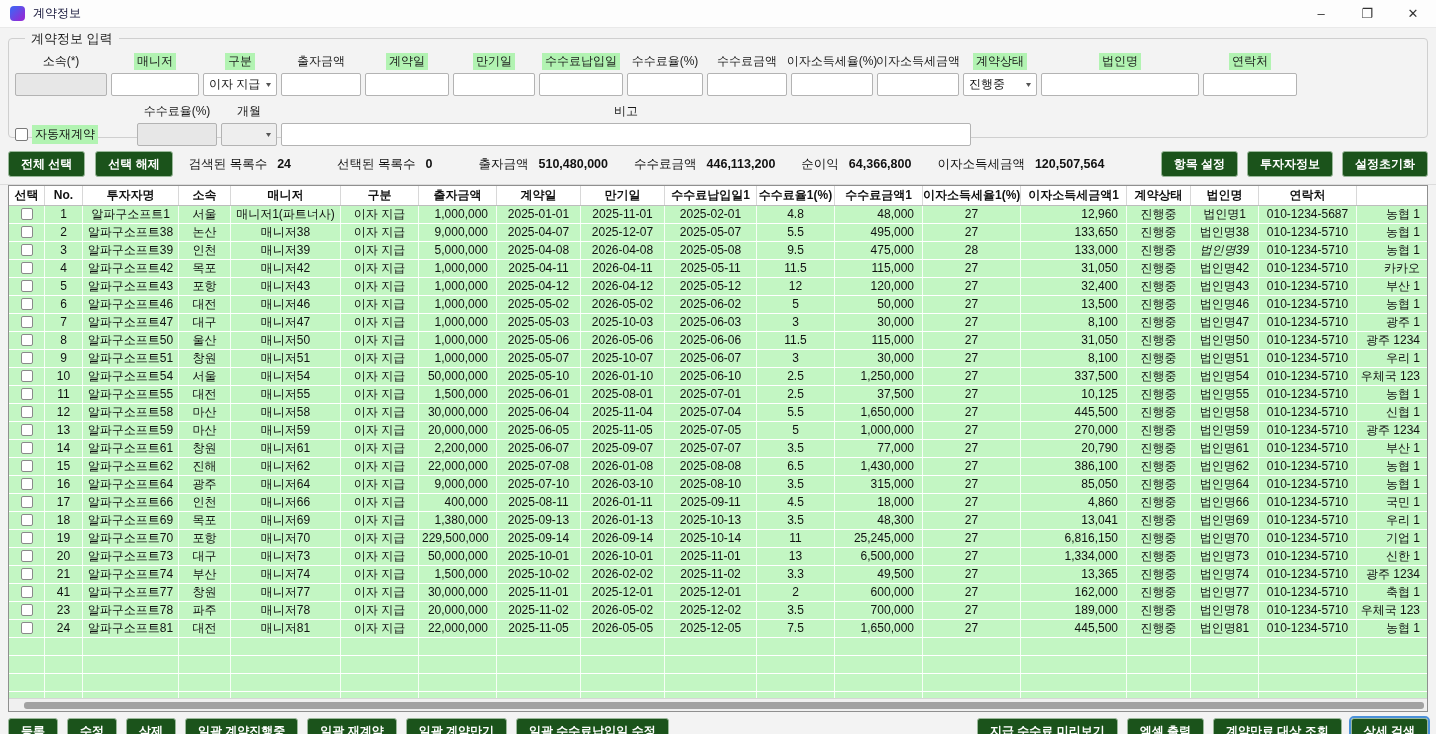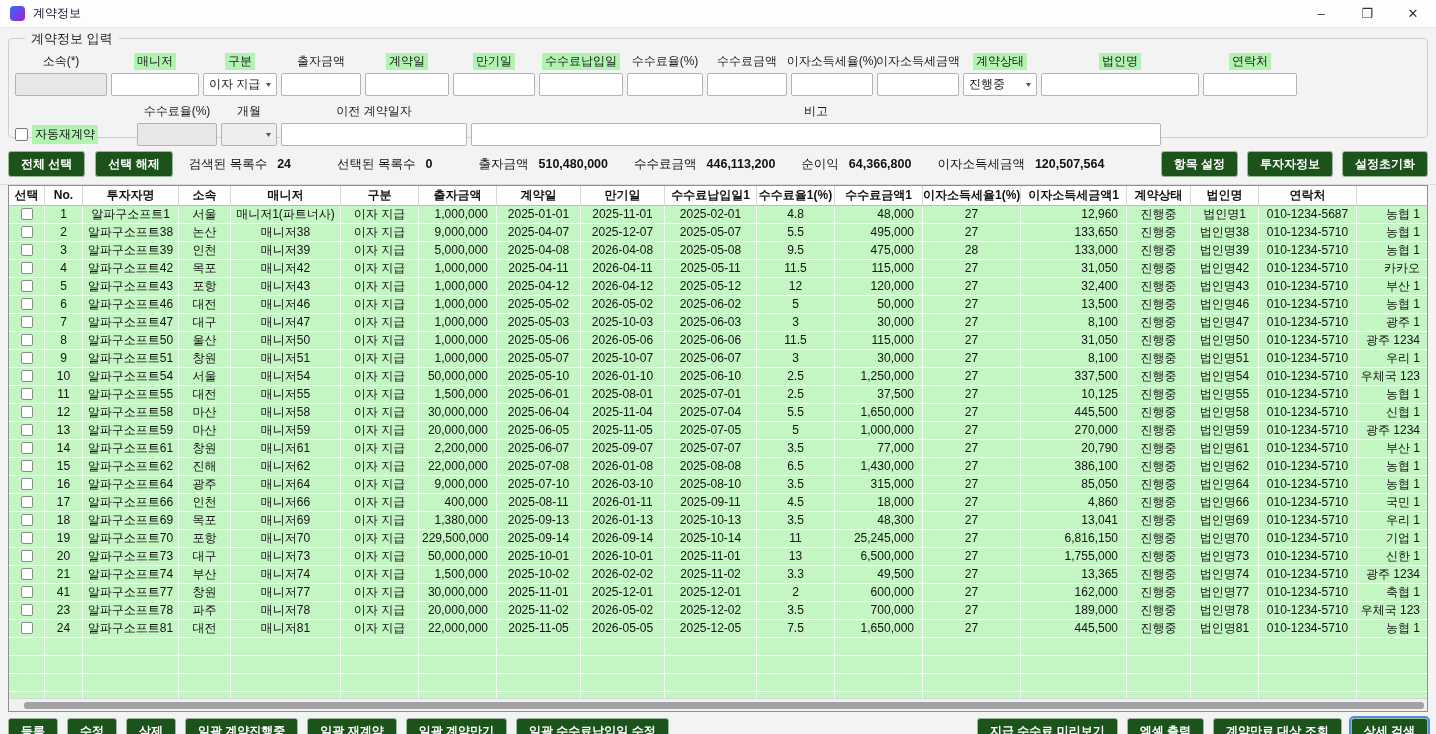--- a/index.html
+++ b/index.html
@@ -153,24 +153,20 @@
       <div class="f-field" style="width: 80px;">
         <div class="f-label">수수료율(%)</div>
         <input class="f-input disabled" style="">
       </div>
       <div class="f-field" style="width: 56px;">
         <div class="f-label">개월</div>
         <div class="f-select" style="background: rgb(238, 238, 238);">
           <span></span>
           <span class="chev">▾</span>
         </div>
-      </div>
-      <div class="f-field" style="width: 186px;">
-        <div class="f-label">이전 계약일자</div>
-        <input class="f-input" style="">
       </div>
       <div class="f-field" style="width: 690px;">
         <div class="f-label">비고</div>
         <input class="f-input" style="">
       </div>
     </div>
 </div>
 
 <div class="toolbar">
   <div class="btn-green">전체 선택</div>
@@ -286,21 +282,21 @@
         <div class="td c" style="width: 78px;">이자 지급</div>
         <div class="td r" style="width: 78px;">5,000,000</div>
         <div class="td c" style="width: 84px;">2025-04-08</div>
         <div class="td c" style="width: 84px;">2026-04-08</div>
         <div class="td c" style="width: 92px;">2025-05-08</div>
         <div class="td c" style="width: 78px;">9.5</div>
         <div class="td r" style="width: 88px;">475,000</div>
         <div class="td c" style="width: 98px;">28</div>
         <div class="td r" style="width: 106px;">133,000</div>
         <div class="td c" style="width: 64px;">진행중</div>
-        <div class="td c" style="width: 68px;">법인명39</div>
+        <div class="td c" style="width: 68px; font-style: italic;">법인명39</div>
         <div class="td c" style="width: 98px;">010-1234-5710</div>
         <div class="td r" style="width: 72px;">농협 1</div>
       </div>
       <div class="tr">
         <div class="td c" style="width: 36px;">
           <div class="rowchk"></div>
         </div>
         <div class="td c" style="width: 38px;">4</div>
         <div class="td c" style="width: 96px;">알파구소프트42</div>
         <div class="td c" style="width: 52px;">목포</div>
@@ -658,21 +654,21 @@
         <div class="td c" style="width: 52px;">대구</div>
         <div class="td c" style="width: 110px;">매니저73</div>
         <div class="td c" style="width: 78px;">이자 지급</div>
         <div class="td r" style="width: 78px;">50,000,000</div>
         <div class="td c" style="width: 84px;">2025-10-01</div>
         <div class="td c" style="width: 84px;">2026-10-01</div>
         <div class="td c" style="width: 92px;">2025-11-01</div>
         <div class="td c" style="width: 78px;">13</div>
         <div class="td r" style="width: 88px;">6,500,000</div>
         <div class="td c" style="width: 98px;">27</div>
-        <div class="td r" style="width: 106px;">1,755,000</div>
+        <div class="td r" style="width: 106px;">1,334,000</div>
         <div class="td c" style="width: 64px;">진행중</div>
         <div class="td c" style="width: 68px;">법인명73</div>
         <div class="td c" style="width: 98px;">010-1234-5710</div>
         <div class="td r" style="width: 72px;">신한 1</div>
       </div>
       <div class="tr">
         <div class="td c" style="width: 36px;">
           <div class="rowchk"></div>
         </div>
         <div class="td c" style="width: 38px;">21</div>

